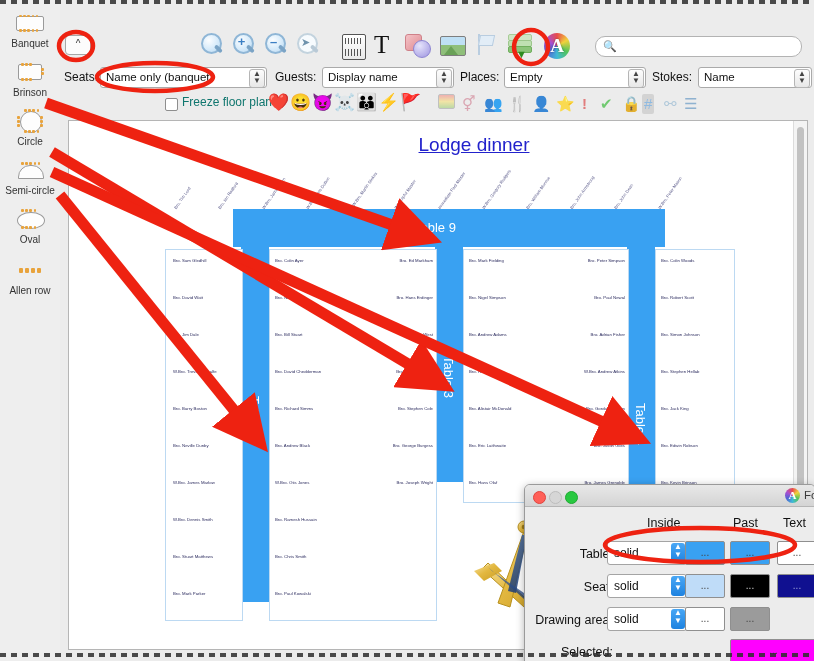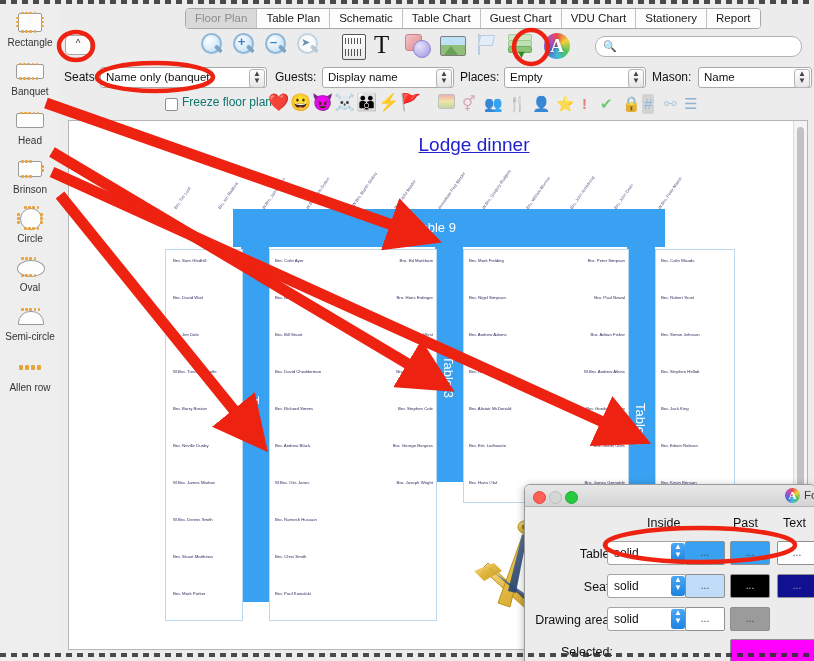--- a/index.html
+++ b/index.html
@@ -165,49 +165,20 @@
   .edgeline{position:absolute;left:0;width:814px;height:4px;
      background:repeating-linear-gradient(90deg,#2d2d2d 0 6px,transparent 6px 11px);opacity:.85;}
 </style>
 </head>
 <body>
 
 <div id="window">
 
   <div id="sidebar">
 
-    <div class="tool" style="margin-top:9px">
-      <div class="glyph">
-        <span class="shp rect">
-          <span class="dots" style="left:2px;top:-2px;">
-              <i class="dot"></i>
-              <i class="dot"></i>
-              <i class="dot"></i>
-              <i class="dot"></i>
-            </span>
-          <span class="dots" style="left:2px;bottom:-2px;">
-              <i class="dot"></i>
-              <i class="dot"></i>
-              <i class="dot"></i>
-              <i class="dot"></i>
-            </span>
-          <span class="dots" style="left:-3px;top:3px;flex-direction:column;">
-              <i class="dot"></i>
-              <i class="dot"></i>
-              <i class="dot"></i>
-            </span>
-          <span class="dots" style="right:-3px;top:3px;flex-direction:column;">
-              <i class="dot"></i>
-              <i class="dot"></i>
-              <i class="dot"></i>
-            </span>
-        </span>
-      </div>
-      <div class="tlabel">Rectangle</div>
-    </div>
 
     <div class="tool" style="margin-top:10px">
       <div class="glyph">
         <span class="shp banq">
           <span class="dots" style="left:2px;top:-2px;">
               <i class="dot"></i>
               <i class="dot"></i>
               <i class="dot"></i>
               <i class="dot"></i>
               <i class="dot"></i>
@@ -217,34 +188,20 @@
               <i class="dot"></i>
               <i class="dot"></i>
               <i class="dot"></i>
               <i class="dot"></i>
             </span>
         </span>
       </div>
       <div class="tlabel">Banquet</div>
     </div>
 
-    <div class="tool" style="margin-top:10px">
-      <div class="glyph">
-        <span class="shp head">
-          <span class="dots" style="left:3px;top:-2px;">
-              <i class="dot"></i>
-              <i class="dot"></i>
-              <i class="dot"></i>
-              <i class="dot"></i>
-              <i class="dot"></i>
-            </span>
-        </span>
-      </div>
-      <div class="tlabel">Head</div>
-    </div>
 
     <div class="tool" style="margin-top:10px">
       <div class="glyph">
         <span class="shp cust">
           <span class="dots" style="left:2px;top:-2px;">
               <i class="dot"></i>
               <i class="dot"></i>
               <i class="dot"></i>
             </span>
           <span class="dots" style="left:2px;bottom:-2px;">
@@ -287,82 +244,70 @@
               <i class="dot"></i>
               <i class="dot"></i>
             </span>
         </span>
       </div>
       <div class="tlabel">Circle</div>
     </div>
 
     <div class="tool" style="margin-top:10px">
       <div class="glyph">
+        <span style="position:relative;width:28px;height:16px;display:inline-block;">
+          <span class="shp semi" style="position:absolute;left:2px;top:3px;"></span>
+          <span class="dots" style="left:5px;top:0px;">
+              <i class="dot"></i>
+              <i class="dot"></i>
+              <i class="dot"></i>
+              <i class="dot"></i>
+              <i class="dot"></i>
+            </span>
+        </span>
+      </div>
+      <div class="tlabel">Semi-circle</div>
+    </div>
+
+    <div class="tool" style="margin-top:10px">
+      <div class="glyph">
         <span style="position:relative;width:30px;height:20px;display:inline-block;">
           <span class="shp oval" style="position:absolute;left:2px;top:3px;"></span>
           <span class="dots" style="left:6px;top:0px;">
               <i class="dot"></i>
               <i class="dot"></i>
               <i class="dot"></i>
               <i class="dot"></i>
             </span>
           <span class="dots" style="left:6px;bottom:0px;">
               <i class="dot"></i>
               <i class="dot"></i>
               <i class="dot"></i>
               <i class="dot"></i>
             </span>
         </span>
       </div>
       <div class="tlabel">Oval</div>
-    </div>
-
-    <div class="tool" style="margin-top:10px">
-      <div class="glyph">
-        <span style="position:relative;width:28px;height:16px;display:inline-block;">
-          <span class="shp semi" style="position:absolute;left:2px;top:3px;"></span>
-          <span class="dots" style="left:5px;top:0px;">
-              <i class="dot"></i>
-              <i class="dot"></i>
-              <i class="dot"></i>
-              <i class="dot"></i>
-              <i class="dot"></i>
-            </span>
-        </span>
-      </div>
-      <div class="tlabel">Semi-circle</div>
     </div>
 
     <div class="tool" style="margin-top:12px">
       <div class="glyph">
         <span class="rowdots">
           <i class="dot" style="width:4px;height:5px;"></i>
             <i class="dot" style="width:4px;height:5px;"></i>
           <i class="dot" style="width:4px;height:5px;"></i>
             <i class="dot" style="width:4px;height:5px;"></i>
         </span>
       </div>
       <div class="tlabel">Allen row</div>
     </div>
   </div>
 
   <div id="main">
 
-    <div id="tabbar">
-      <div id="tabs">
-        <div class="tab sel">Floor Plan</div>
-        <div class="tab">Table Plan</div>
-        <div class="tab">Schematic</div>
-        <div class="tab">Table Chart</div>
-        <div class="tab">Guest Chart</div>
-        <div class="tab">VDU Chart</div>
-        <div class="tab">Stationery</div>
-        <div class="tab">Report</div>
-      </div>
-    </div>
 
     <div id="toolbar">
       <div id="collapsebtn">^</div>
 
       <div class="tbico" style="left:140px">
         <div class="magn">
             <div class="lens"></div>
             <div class="hdl"></div>
           </div>
       </div>
@@ -438,21 +383,21 @@
         <span class="cv">Display name</span>
         <span class="arr">▲<br>▼</span>
       </div>
 
       <span class="olabel" style="left:400px">Places:</span>
       <div class="combo" style="left:444px;width:140px">
         <span class="cv">Empty</span>
         <span class="arr">▲<br>▼</span>
       </div>
 
-      <span class="olabel" style="left:592px">Mason:</span>
+      <span class="olabel" style="left:592px">Stokes:</span>
       <div class="combo" style="left:638px;width:112px">
         <span class="cv">Name</span>
         <span class="arr">▲<br>▼</span>
       </div>
     </div>
 
     <div id="freezerow">
       <div id="freezebox"></div>
       <span id="freezelbl">Freeze floor plan</span>
 

